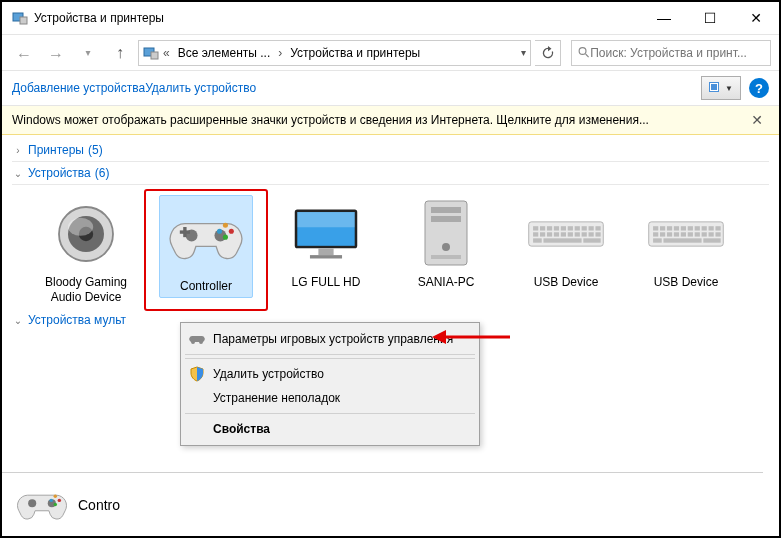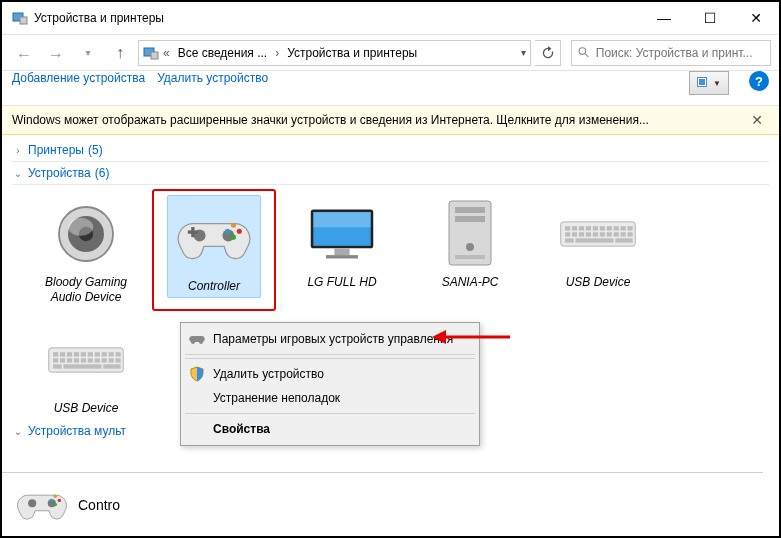--- a/index.html
+++ b/index.html
@@ -12,39 +12,39 @@
 .titlebar .winbtn { width: 46px; height: 32px; display: flex; align-items: center; justify-content: center; font-size: 14px; color: #000; }
 
 .navbar { height: 36px; display: flex; align-items: center; padding: 4px 8px; gap: 4px; border-top: 1px solid #e5e5e5; }
 .nav-arrow { width: 28px; height: 28px; display: flex; align-items: center; justify-content: center; color: #999; font-size: 16px; }
 .nav-arrow.enabled { color: #555; }
 .addr { flex: 1; height: 26px; border: 1px solid #ccc; display: flex; align-items: center; font-size: 12px; padding: 0 4px; gap: 4px; }
 .addr .crumb { padding: 0 4px; }
 .addr .sep { color: #555; }
 .addr .drop { margin-left: auto; color: #555; font-size: 10px; }
 .refresh { width: 26px; height: 26px; border: 1px solid #ccc; border-left: none; display: flex; align-items: center; justify-content: center; }
-.search { width: 200px; height: 26px; border: 1px solid #ccc; display: flex; align-items: center; padding: 0 6px; gap: 6px; margin-left: 6px; }
+.search { width: 200px; height: 26px; border: 1px solid #ccc; display: flex; align-items: center; padding: 0 6px; margin-left: 6px; }
 .search input { border: none; outline: none; font-size: 12px; width: 100%; color: #888; }
 
-.toolbar { height: 36px; display: flex; align-items: flex-start; padding: 0 10px; gap: 12px; border-top: 1px solid #e5e5e5; border-bottom: 1px solid #e5e5e5; font-size: 12px; }
+.toolbar { height: 36px; display: flex; align-items: center; padding: 0 10px; gap: 0; border-top: 1px solid #e5e5e5; border-bottom: 1px solid #e5e5e5; font-size: 12px; }
 .toolbar .tb-item { color: #0066cc; cursor: default; }
 .toolbar .spacer { flex: 1; }
 .toolbar .view-btn { width: 40px; height: 24px; border: 1px solid #adadad; background: linear-gradient(#f7f7f7,#e1e1e1); display: flex; align-items: center; justify-content: center; gap: 2px; }
 .toolbar .help { width: 20px; height: 20px; border-radius: 50%; background: #0078d7; color: #fff; display: flex; align-items: center; justify-content: center; font-size: 13px; font-weight: bold; margin-left: 8px; }
 
 .infobar { background: #fffde7; border-bottom: 1px solid #f3dd80; font-size: 12px; padding: 6px 10px; display: flex; align-items: center; }
 .infobar .msg { flex: 1; white-space: nowrap; overflow: hidden; text-overflow: ellipsis; }
 .infobar .close { color: #555; font-size: 14px; padding: 0 6px; }
 
 .content { padding: 4px 10px 0 10px; font-size: 12px; }
 .group-header { display: flex; align-items: center; gap: 4px; color: #0066cc; padding: 4px 0; border-bottom: 1px solid #e8e8e8; }
 .group-header .chev { font-size: 10px; color: #777; width: 12px; text-align: center; }
 .group-header .cnt { color: #0066cc; }
 
-.items { display: flex; flex-wrap: wrap; gap: 8px; padding: 6px 0 0 14px; font-style: italic; }
+.items { display: flex; flex-wrap: wrap; gap: 0; padding: 6px 0 0 14px; }
 .item { width: 120px; display: flex; flex-direction: column; align-items: center; text-align: center; font-size: 12px; padding: 4px; }
 .item .icon-wrap { width: 86px; height: 78px; display: flex; align-items: center; justify-content: center; }
 .item .label { margin-top: 2px; line-height: 1.25; }
 .item.selected { outline: 2px solid #e00000; border-radius: 1px; }
 .item.selected .inner { background: #cce8ff; border: 1px solid #99d1ff; border-radius: 2px; padding: 3px; }
 .item .inner { display: flex; flex-direction: column; align-items: center; }
 
 .context-menu { position: absolute; left: 178px; top: 320px; width: 300px; background: #f0f0f0; border: 1px solid #a0a0a0; box-shadow: 2px 2px 6px rgba(0,0,0,.2); font-size: 12px; padding: 4px 2px; z-index: 10; }
 .context-menu .mi { padding: 5px 10px 5px 30px; position: relative; display: flex; align-items: center; }
 .context-menu .mi .mi-icon { position: absolute; left: 6px; width: 16px; height: 16px; }
@@ -83,21 +83,21 @@
   <div class="nav-arrow" style="font-size:10px">▾</div>
   <div class="nav-arrow enabled">↑</div>
   <div class="addr">
     <span>
       <svg width="16" height="16" viewBox="0 0 16 16">
           <rect x="1" y="3" width="10" height="8" fill="#5aa0d8" stroke="#2a6aa0"></rect>
           <rect x="8" y="7" width="7" height="7" fill="#ccc" stroke="#888"></rect>
         </svg>
     </span>
     <span class="sep">«</span>
-    <span class="crumb">Все сведения ...</span>
+    <span class="crumb">Все элементы ...</span>
     <span class="sep">›</span>
     <span class="crumb">Устройства и принтеры</span>
     <span class="drop">▾</span>
   </div>
   <div class="refresh">
     <svg width="14" height="14" viewBox="0 0 16 16">
         <path d="M8 2a6 6 0 1 0 5.7 4.1l-1.4.5A4.5 4.5 0 1 1 8 3.5V6l4-3-4-3v2z" fill="#555"></path>
       </svg>
   </div>
   <div class="search">

